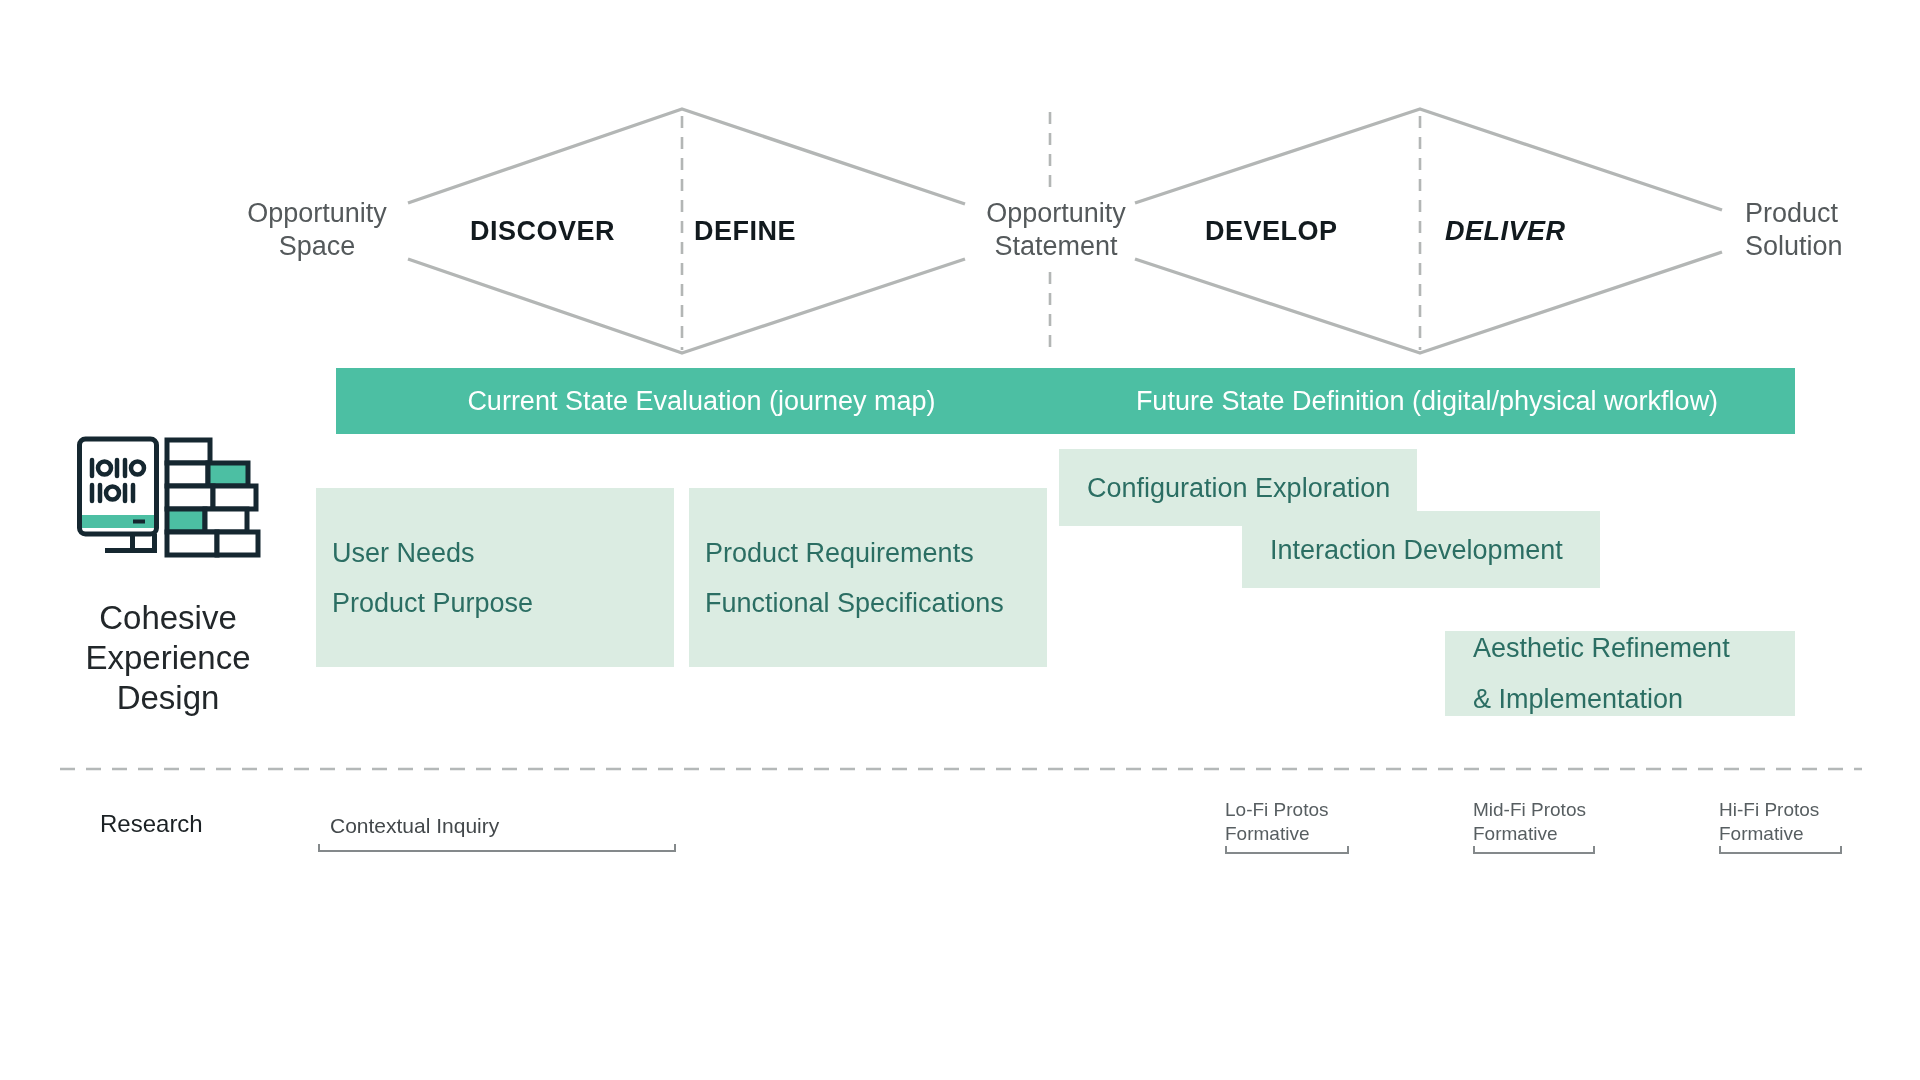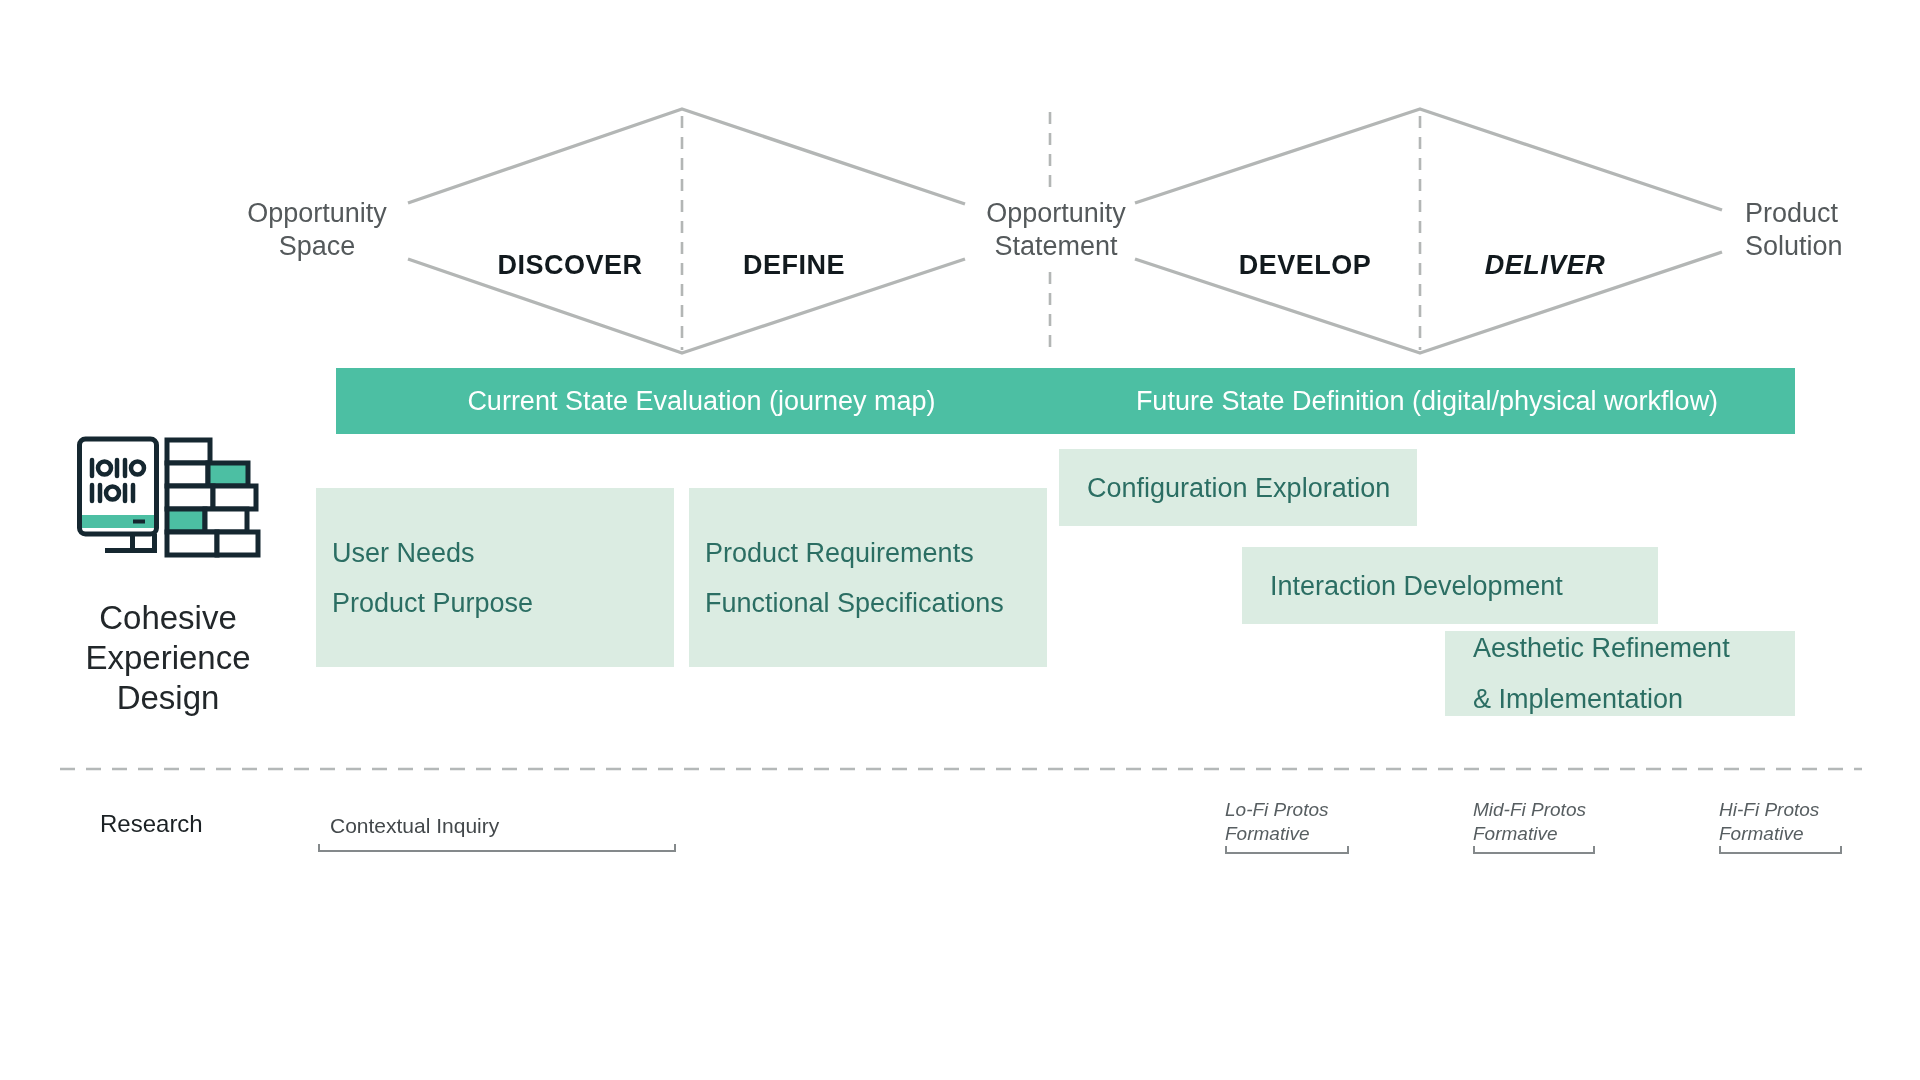--- a/index.html
+++ b/index.html
@@ -8,40 +8,40 @@
     font-family:"Liberation Sans","DejaVu Sans",sans-serif;
   }
   .abs{position:absolute;}
   
   .glabel{
     color:#54595B;font-size:27px;line-height:33px;text-align:center;
   }
   .glabel.left-align{text-align:left;}
   
   .phase{
-    color:#121A1E;font-size:27px;font-weight:700;letter-spacing:.5px;text-align:center;margin-top:34px;
+    color:#121A1E;font-size:27px;font-weight:700;letter-spacing:.5px;text-align:left;
   }
   
   .bar{
     background:#4CBFA3;color:#ffffff;font-size:27px;
     display:flex;align-items:center;justify-content:center;text-align:center;
   }
   
   .box{
     background:#DBECE2;color:#2B6E63;font-size:27px;font-weight:500;line-height:34px;
     display:flex;flex-direction:column;justify-content:center;row-gap:16px;
     padding-left:16px;box-sizing:border-box;
   }
   .box.tight{row-gap:0;padding-left:28px;}
   .sidebar-title{
     color:#22272A;font-size:33px;line-height:40px;font-weight:500;text-align:center;
   }
   .research-label{color:#1B2124;font-size:24px;font-weight:500;}
   .ci-label{color:#43484B;font-size:21px;}
-  .proto{color:#575E61;font-size:19px;line-height:24px;font-style:italic;}
+  .proto{color:#575E61;font-size:19px;line-height:24px;}
   
   .range{
     height:8px;
     border-left:2px solid #84898B;
     border-right:2px solid #84898B;
     border-bottom:2px solid #84898B;
     box-sizing:border-box;
   }
   .l{display:block;}
 </style>
@@ -100,21 +100,21 @@
 
   <div class="abs box" style="left:689px;top:488px;width:358px;height:179px;">
     <span class="l">Product Requirements</span>
     <span class="l">Functional Specifications</span>
   </div>
 
   <div class="abs box tight" style="left:1059px;top:449px;width:358px;height:77px;">
     <span class="l">Configuration Exploration</span>
   </div>
 
-  <div class="abs box tight" style="left:1242px;top:547px;width:416px;height:77px;">
+  <div class="abs box tight" style="left:1242px;top:511px;width:358px;height:77px;">
     <span class="l">Interaction Development</span>
   </div>
 
   <div class="abs box tight" style="left:1445px;top:631px;width:350px;height:85px;justify-content:space-between;">
     <span class="l">Aesthetic Refinement</span>
     <span class="l">&amp; Implementation</span>
   </div>
 
   <svg class="abs" style="left:76px;top:436px" width="185" height="125" viewBox="0 0 185 125" aria-hidden="true">
     <g>

